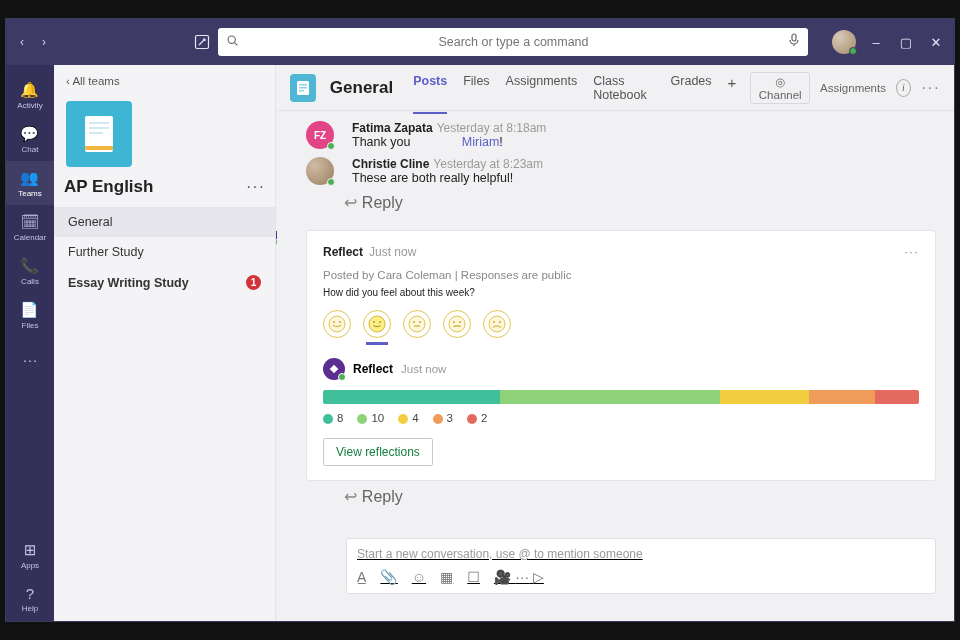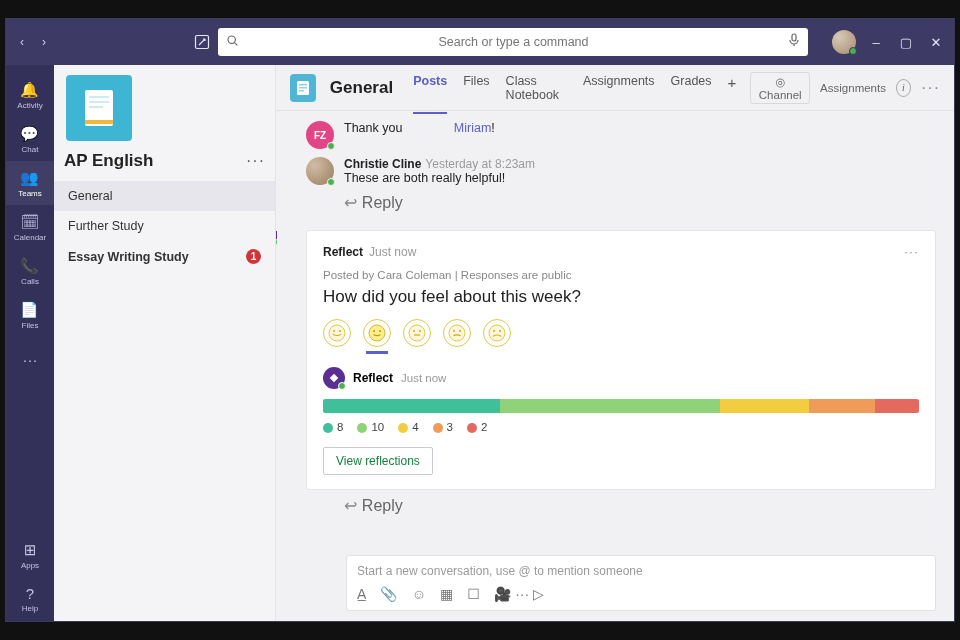--- a/index.html
+++ b/index.html
@@ -47,57 +47,57 @@
   .chname { font-size: 17px; font-weight: 700; color: #222; }
   .tabs { display: flex; gap: 16px; margin-left: 6px; }
   .tab { font-size: 12.5px; color: #555; padding: 12px 0 10px 0; border-bottom: 2px solid transparent; cursor:pointer; }
   .tab.active { color: #5b5fc7; border-bottom-color: #5b5fc7; font-weight:600; }
   .tab.add { color:#555; font-size: 15px; }
   .chead-right { margin-left: auto; display: flex; align-items: center; gap: 10px; color: #666; font-size: 11.5px; }
   .pill { border: 1px solid #d7d7de; border-radius: 3px; padding: 2px 6px; color:#666; cursor:pointer;text-align:center; }
   .circlei { width: 18px; height:18px; border:1px solid #aaa; border-radius:50%; display:flex; align-items:center; justify-content:center; font-size:10px; font-family:serif; font-style:italic; color:#666; cursor:pointer;}
   
   .scroll { flex:1; overflow-y:auto; padding: 10px 18px 4px 70px; position:relative; }
-  .msg { display:flex; gap:10px; margin-bottom: 8px; }
+  .msg { display:flex; gap:18px; margin-bottom: 8px; }
   .msg .av { width:28px; height:28px; border-radius:50%; margin-left:-40px; position:relative; flex:0 0 28px;}
   .av .presence2 { position:absolute; right:-1px; bottom:-1px; width:8px; height:8px; border-radius:50%; background:#4caf50; border:1.5px solid #f1f1f3; }
   .av.fz { background:#e24585; color:#fff; font-size:10px; font-weight:700; display:flex; align-items:center; justify-content:center; }
   .av.cc { background: radial-gradient(circle at 30% 30%, #d0bca6, #9a7e5e); }
   .mhead { font-size:12px; color:#9a9a9a; }
   .mhead .who { font-weight:700; color:#222; margin-right:4px; }
   .mbody { font-size:12.5px; color:#222; }
   .mbody .mention { color:#5b5fc7;margin-left:48px; }
   .replyrow { font-size:16px; color:#666; margin: 6px 0 14px -2px; cursor:pointer; }
   .replyrow::before { content:"↩ "; color:#888; }
   .card { background:#fff; border:1px solid #e3e3e8; border-radius:3px; padding:14px 16px; margin-left:-40px; position:relative; }
   .card .av.app { background:#5b2e91; display:flex; align-items:center; justify-content:center; position:absolute; left:-44px; top:0; }
   .card .av.app svg { display:block; }
   .cardhead { display:flex; align-items:center; gap:6px; font-size:12px; }
   .cardhead .who { font-weight:700; color:#222; }
   .cardhead .ts { color:#9a9a9a; }
   .cardhead .cardmore { margin-left:auto; color:#888; letter-spacing:1px; cursor:pointer; }
   .cardsub { font-size:11.5px; color:#888; margin-top:10px; }
-  .cardq { font-size:17px; color:#222; margin-top:6px; }
+  .cardq { font-size:10px; color:#222; margin-top:6px; }
   .emojis { display:flex; gap:12px; margin-top:12px; }
   .emo { width:28px; height:28px; border-radius:50%; border:1.5px solid #e2c84a; display:flex; align-items:center; justify-content:center; position:relative; cursor:pointer; }
   .emo.selected::after { content:""; position:absolute; left:2px; right:2px; bottom:-8px; height:3px; background:#5b5fc7; }
   .emo svg { display:block; }
   .subcard { margin-top:20px; }
   .subhead { display:flex; align-items:center; gap:8px; }
   .subhead .av.app2 { width:22px; height:22px; border-radius:50%; background:#5b2e91; display:flex; align-items:center; justify-content:center; position:relative;}
   .subhead .av.app2 .presence2 { border-color:#fff; }
   .subhead .who { font-weight:700; font-size:12px; }
   .subhead .ts { font-size:11.5px; color:#9a9a9a; }
   .bar { display:flex; height:14px; margin-top:10px; border-radius:2px; overflow:hidden; }
   .seg { height:100%; }
   .legend { display:flex; gap:14px; margin-top:8px; font-size:11.5px; color:#444; align-items:center; }
   .legend .dot { width:10px; height:10px; border-radius:50%; display:inline-block; margin-right:4px; vertical-align:middle;}
   .viewbtn { margin-top:14px; border:1px solid #c9c9d1; background:#fff; color:#15803d; font-size:12px; padding:6px 12px; border-radius:2px; cursor:pointer; }
   
-  .composerwrap { padding: 6px 18px 10px 70px; }
+  .composerwrap { padding: 6px 18px 27px 70px; text-decoration: underline; }
   .composer { border:1px solid #e0e0e6; border-radius:3px; background:#fff; padding:8px 10px; }
   .composer .ph { font-size:12px; color:#9a9a9a; }
   .ctools { display:flex; align-items:center; gap:14px; margin-top:8px; color:#777; font-size:14px; }
   .ctools .send { margin-left:auto; }
   .ctools span { cursor:pointer; }
   
   .scroll::-webkit-scrollbar { width:8px; }
   .scroll::-webkit-scrollbar-thumb { background:#c8c8ce; border-radius:4px; }
 </style>
 </head>
@@ -176,20 +176,21 @@
           <div class="icn">⊞</div>
           <div>Apps</div>
         </div>
       <div class="item">
           <div class="icn">?</div>
           <div>Help</div>
         </div>
     </div>
 
     <div class="sidebar">
+      <div class="backrow">‹ All teams</div>
       <div class="teamimg">
         <svg width="34" height="40" viewBox="0 0 34 40">
             <rect x="3" y="2" width="28" height="36" rx="2" fill="#fff"></rect>
             <rect x="7" y="8" width="20" height="2" fill="#cfeaf4"></rect>
             <rect x="7" y="13" width="20" height="2" fill="#cfeaf4"></rect>
             <rect x="7" y="18" width="14" height="2" fill="#cfeaf4"></rect>
             <rect x="3" y="32" width="28" height="4" fill="#f3b63e"></rect>
           </svg>
       </div>
       <div class="teamname-row">
@@ -217,41 +218,42 @@
               <rect x="1" y="1" width="12" height="14" rx="1.5" fill="#fff"></rect>
               <rect x="3" y="4" width="8" height="1.5" fill="#8fd4e8"></rect>
               <rect x="3" y="7" width="8" height="1.5" fill="#8fd4e8"></rect>
               <rect x="3" y="10" width="5" height="1.5" fill="#8fd4e8"></rect>
             </svg>
         </div>
         <div class="chname">General</div>
         <div class="tabs">
           <div class="tab active">Posts</div>
           <div class="tab">Files</div>
+          <div class="tab">Assignments</div>
           <div class="tab">Class Notebook</div>
-          <div class="tab">Assignments</div>
           <div class="tab">Grades</div>
           <div class="tab add">+</div>
         </div>
         <div class="chead-right">
           <div class="pill">◎ Channel</div>
           <div>Assignments</div>
           <div class="circlei">i</div>
           <div class="dots" style="color:#888">···</div>
         </div>
       </div>
 
       <div class="scroll">
 
         <div class="msg">
           <div class="av fz">
               <span>FZ</span>
               <div class="presence2"></div>
             </div>
           <div>
+            <div class="mhead"><span class="who">Fatima Zapata</span><span>Yesterday at 8:18am</span></div>
             <div class="mbody"><span>Thank you </span><span class="mention">Miriam</span><span>!</span></div>
           </div>
         </div>
         <div class="msg">
           <div class="av cc">
               <div class="presence2"></div>
             </div>
           <div>
             <div class="mhead"><span class="who">Christie Cline</span><span>Yesterday at 8:23am</span></div>
             <div class="mbody">These are both really helpful!</div>

